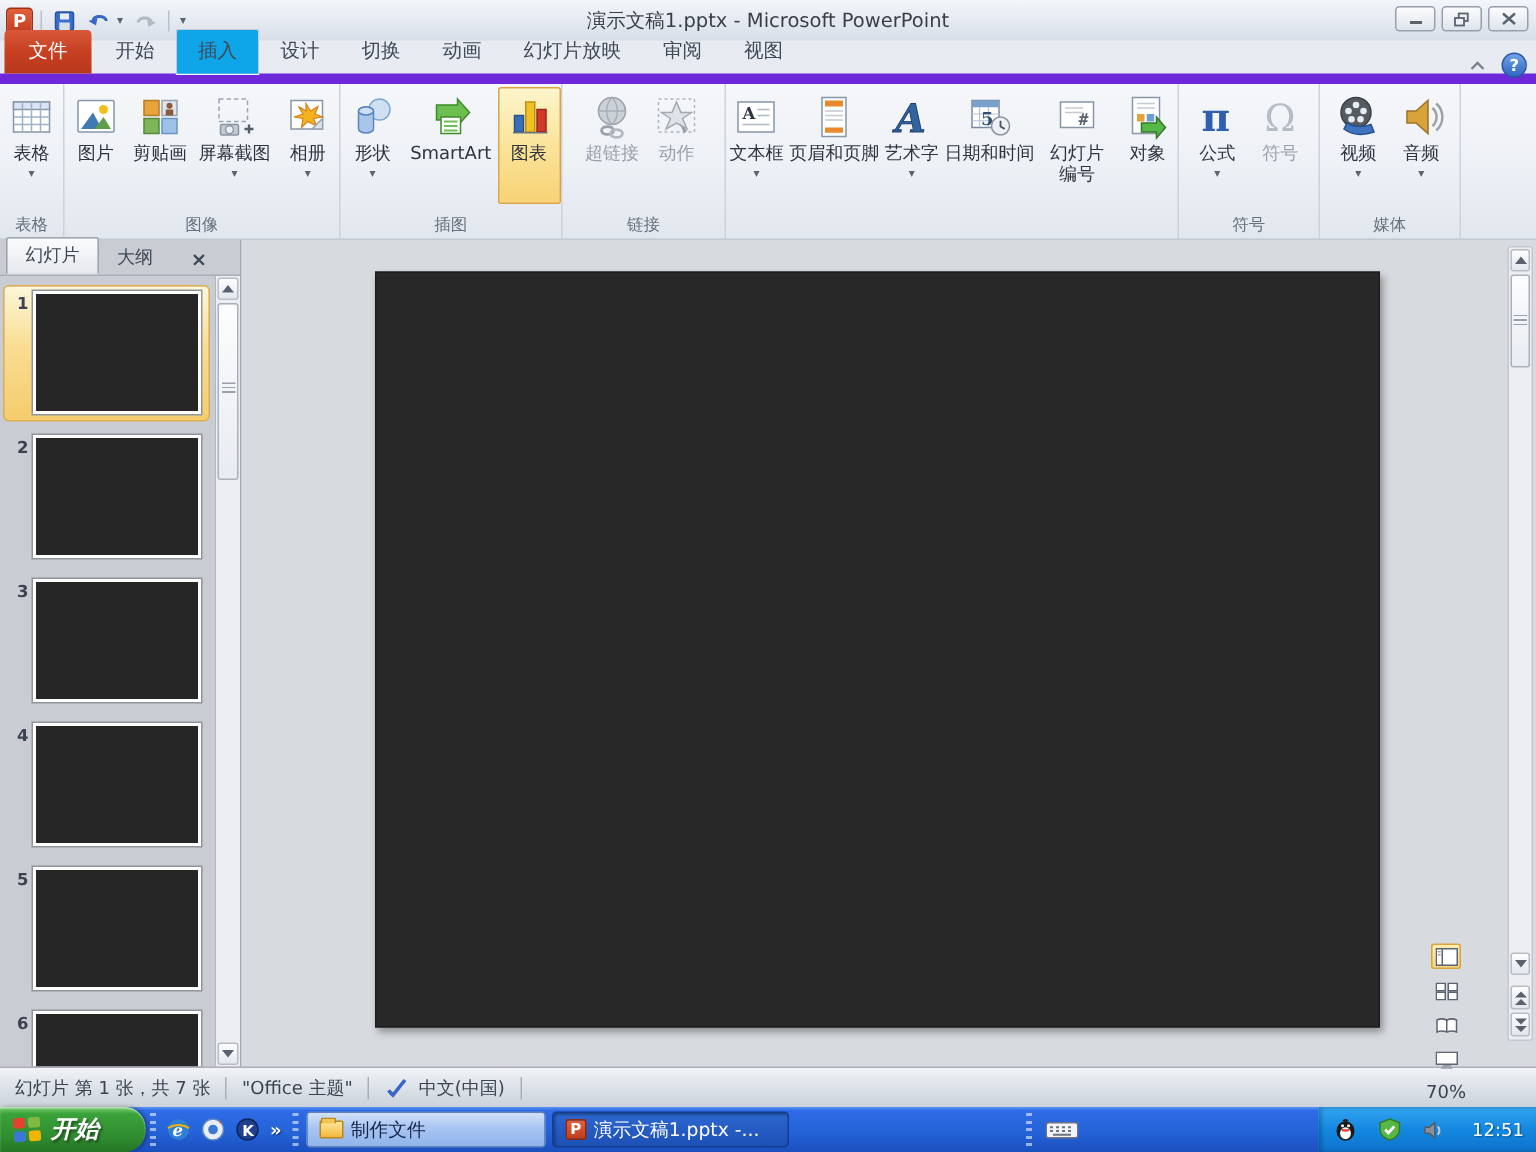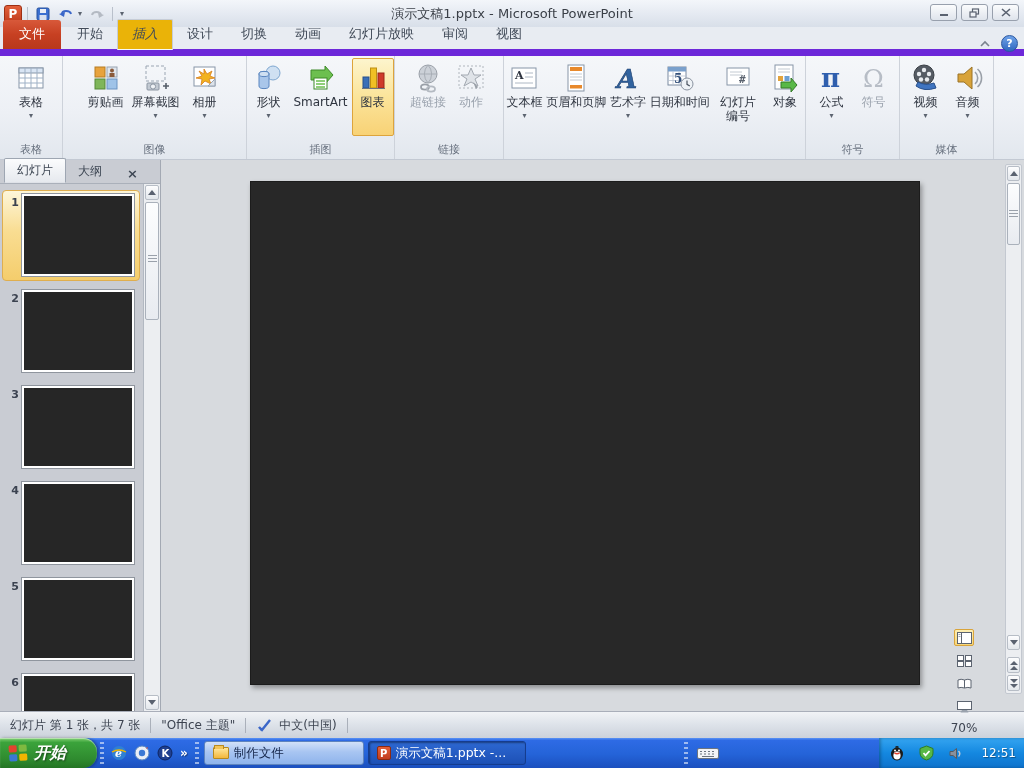--- a/index.html
+++ b/index.html
@@ -21,22 +21,22 @@
   .win-btns { position:absolute; right:5px; top:4px; display:flex; gap:4px; }
   .win-btn { width:27px; height:17px; border:1px solid #98a0ad; border-radius:3px;
     background:linear-gradient(180deg,#fbfcfd,#dfe4ec); display:flex; align-items:center; justify-content:center; color:#5a6270; }
 
   
   .tabrow { position:absolute; top:27px; left:0; right:0; height:29px; background:#e8ecf2;
     border-bottom:7px solid #6d28d9; display:flex; align-items:flex-end; }
   .tab { padding:5px 14px 6px; font-size:13px; color:#404a58; }
   .tab.file { background:linear-gradient(180deg,#d8593a 0%,#c74022 50%,#b8381c 100%);
     color:#fff; border-radius:3px 3px 0 0; margin:0 2px 0 3px; padding:5px 16px 6px; }
-  .tab.active { background:#eab308; border:1px solid #c6ccd6; border-bottom-color:#f6f8fa;
-    margin-bottom:-1px; border-radius:2px 2px 0 0;font-style:italic; }
+  .tab.active { background:#0ea5e9; border:1px solid #c6ccd6; border-bottom-color:#f6f8fa;
+    margin-bottom:-1px; border-radius:2px 2px 0 0; }
   .tabrow-right { position:absolute; right:6px; top:8px; display:flex; align-items:center; gap:10px; }
   .help-btn { width:17px; height:17px; border-radius:50%;
     background:linear-gradient(180deg,#6fa3e8,#2f66c0); border:1px solid #2a56a0;
     color:#fff; font-size:11px; font-weight:bold; display:flex; align-items:center; justify-content:center; }
 
   
   .ribbon { position:absolute; top:56px; left:0; right:0; height:104px;
     background:linear-gradient(180deg,#f5f7fa 0%,#edf0f5 55%,#e2e7ee 100%);
     border-bottom:1px solid #c3c9d3; display:flex; }
   .rgroup { display:flex; flex-direction:column; border-right:1px solid #cdd2da; padding-top:2px; }
@@ -187,39 +187,50 @@
     <div class="tabrow-right">
       <svg width="12" height="8" viewBox="0 0 12 8">
           <path d="M2 6 L6 2 L10 6" fill="none" stroke="#7a828e" stroke-width="1.6"></path>
         </svg>
       <div class="help-btn">?</div>
     </div>
   </div>
 
   <div class="ribbon">
 
-    <div class="rgroup" style="width:63px">
+    <div class="rgroup" style="width:43px">
       <div class="rbtns">
         <div class="rbtn">
           <span class="ricon">
             <svg width="32" height="32" viewBox="0 0 32 32">
                 <rect x="4" y="6" width="24" height="20" fill="#fff" stroke="#8796a8"></rect>
                 <rect x="4" y="6" width="24" height="5" fill="#d9e5f4" stroke="#8796a8"></rect>
                 <path d="M4 16 h24 M4 21 h24 M10 6 v20 M16 6 v20 M22 6 v20" stroke="#9fb1c6" stroke-width="1"></path>
               </svg>
           </span>
           <span class="rlbl">表格</span>
           <span class="dd">▾</span>
         </div>
       </div>
       <div class="rgroup-label">表格</div>
     </div>
 
     <div class="rgroup" style="width:184px">
       <div class="rbtns">
+        <div class="rbtn">
+          <span class="ricon">
+            <svg width="32" height="32" viewBox="0 0 32 32">
+                <rect x="4" y="5" width="24" height="21" rx="1" fill="#fff" stroke="#8796a8"></rect>
+                <circle cx="21" cy="11" r="3" fill="#f2c01d"></circle>
+                <polygon points="6,24 14,13 20,24" fill="#3f7ab5"></polygon>
+                <polygon points="15,24 21,16 26,24" fill="#5e9e48"></polygon>
+              </svg>
+          </span>
+          <span class="rlbl">图片</span>
+        </div>
         <div class="rbtn">
           <span class="ricon">
             <svg width="32" height="32" viewBox="0 0 32 32">
                 <rect x="5" y="5" width="10" height="10" fill="#e8a33d" stroke="#b67c22"></rect>
                 <rect x="17" y="5" width="10" height="10" fill="#dfe5ec" stroke="#98a3b2"></rect>
                 <circle cx="22" cy="8.5" r="2" fill="#8a5a3a"></circle>
                 <rect x="19.5" y="11" width="5" height="4" fill="#8a5a3a"></rect>
                 <rect x="5" y="17" width="10" height="10" fill="#7fb65a" stroke="#568939"></rect>
                 <rect x="17" y="17" width="10" height="10" fill="#9fc3e8" stroke="#6b93c2"></rect>
               </svg>

